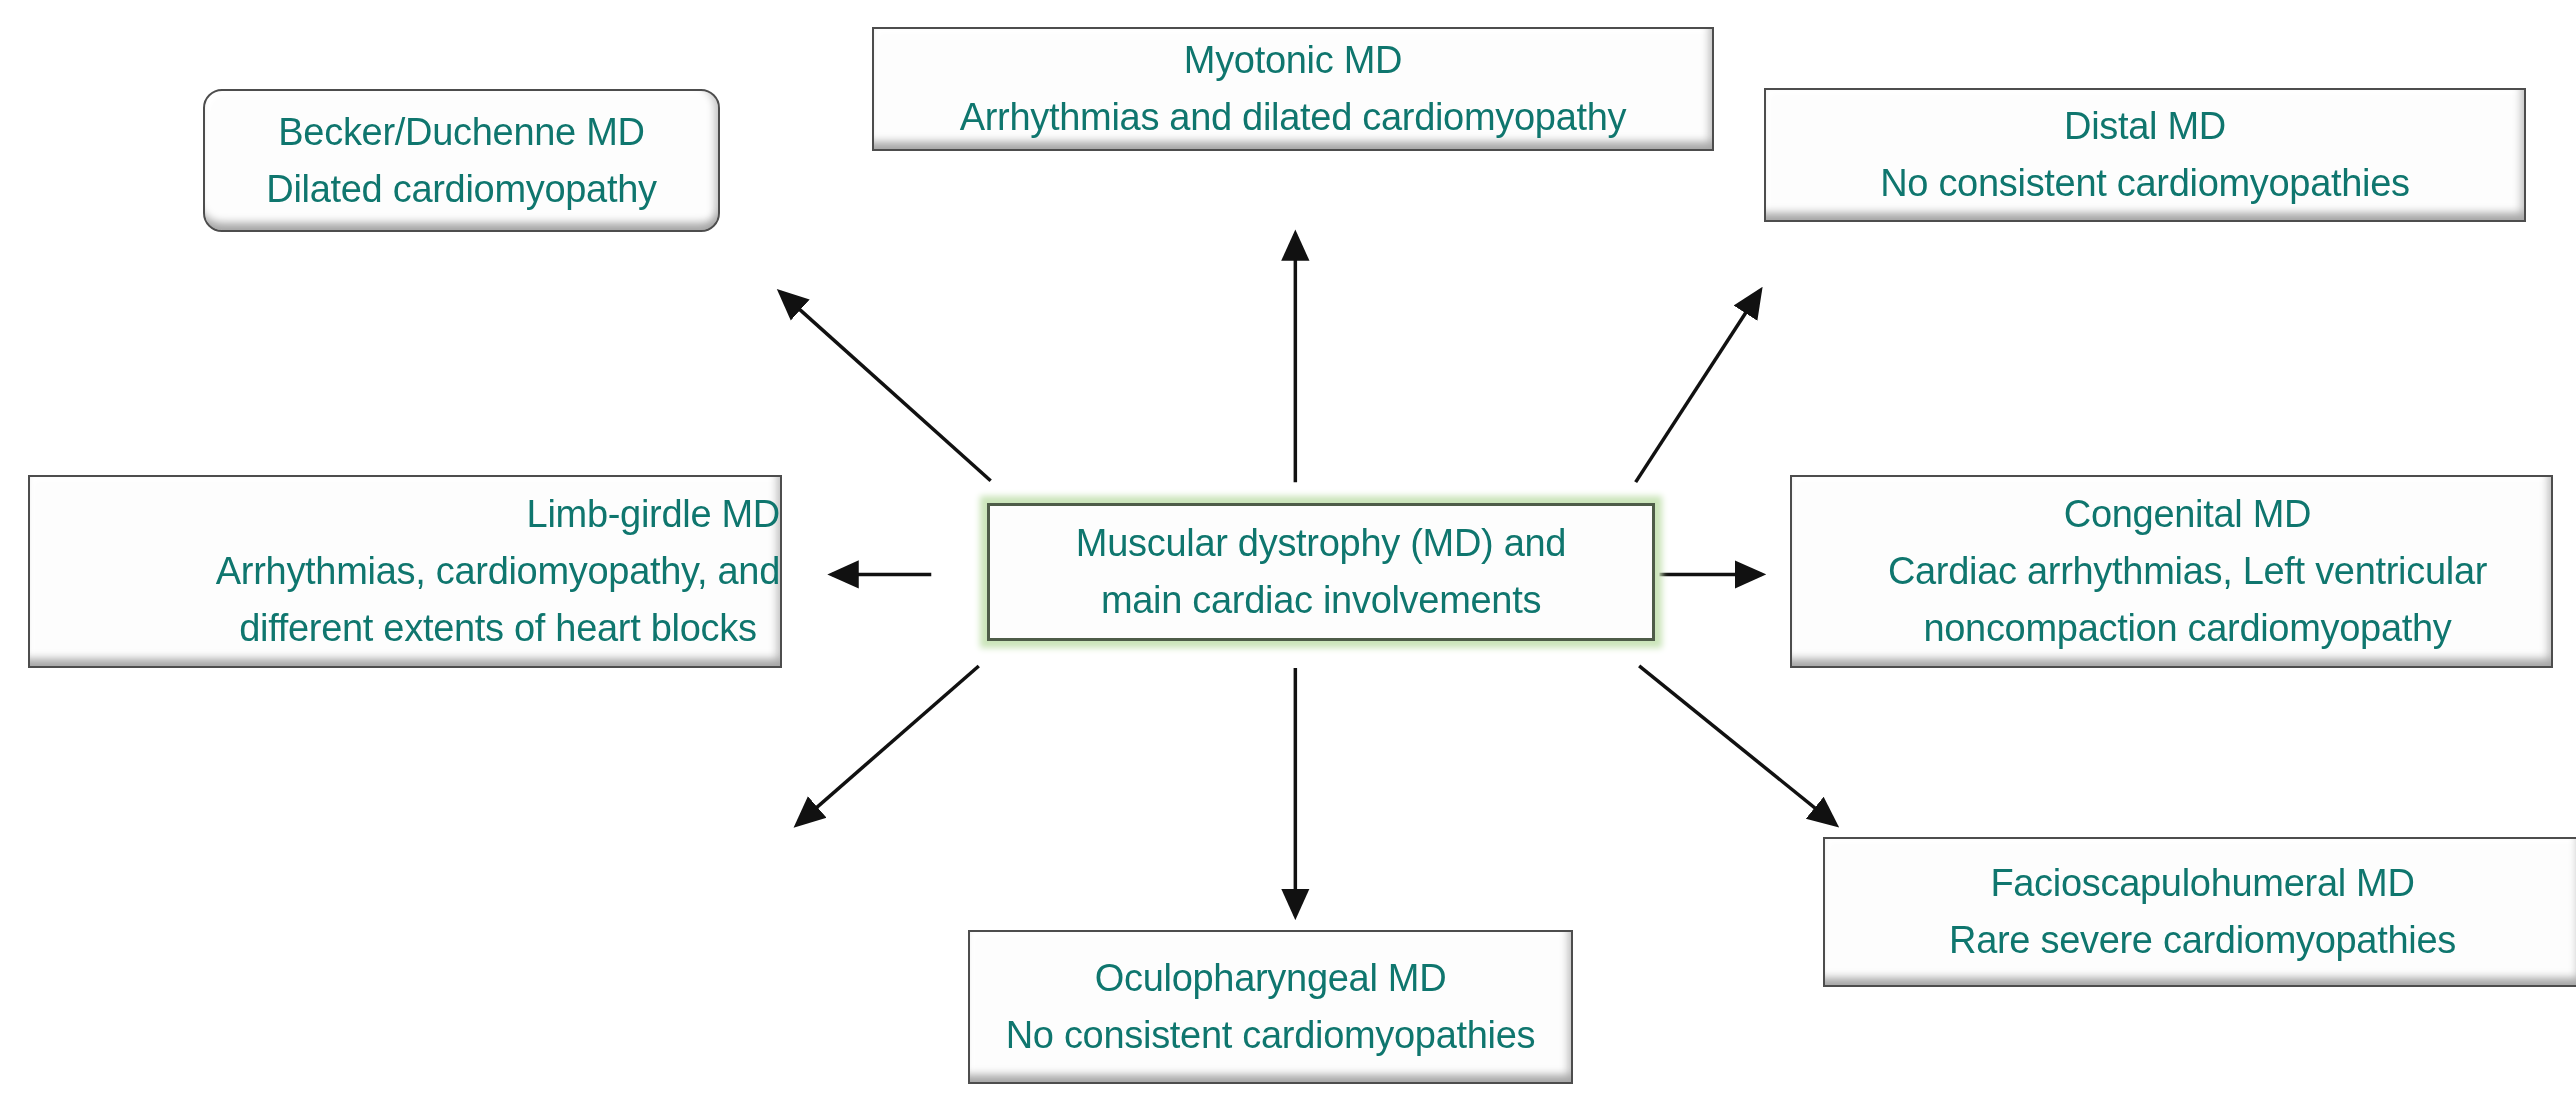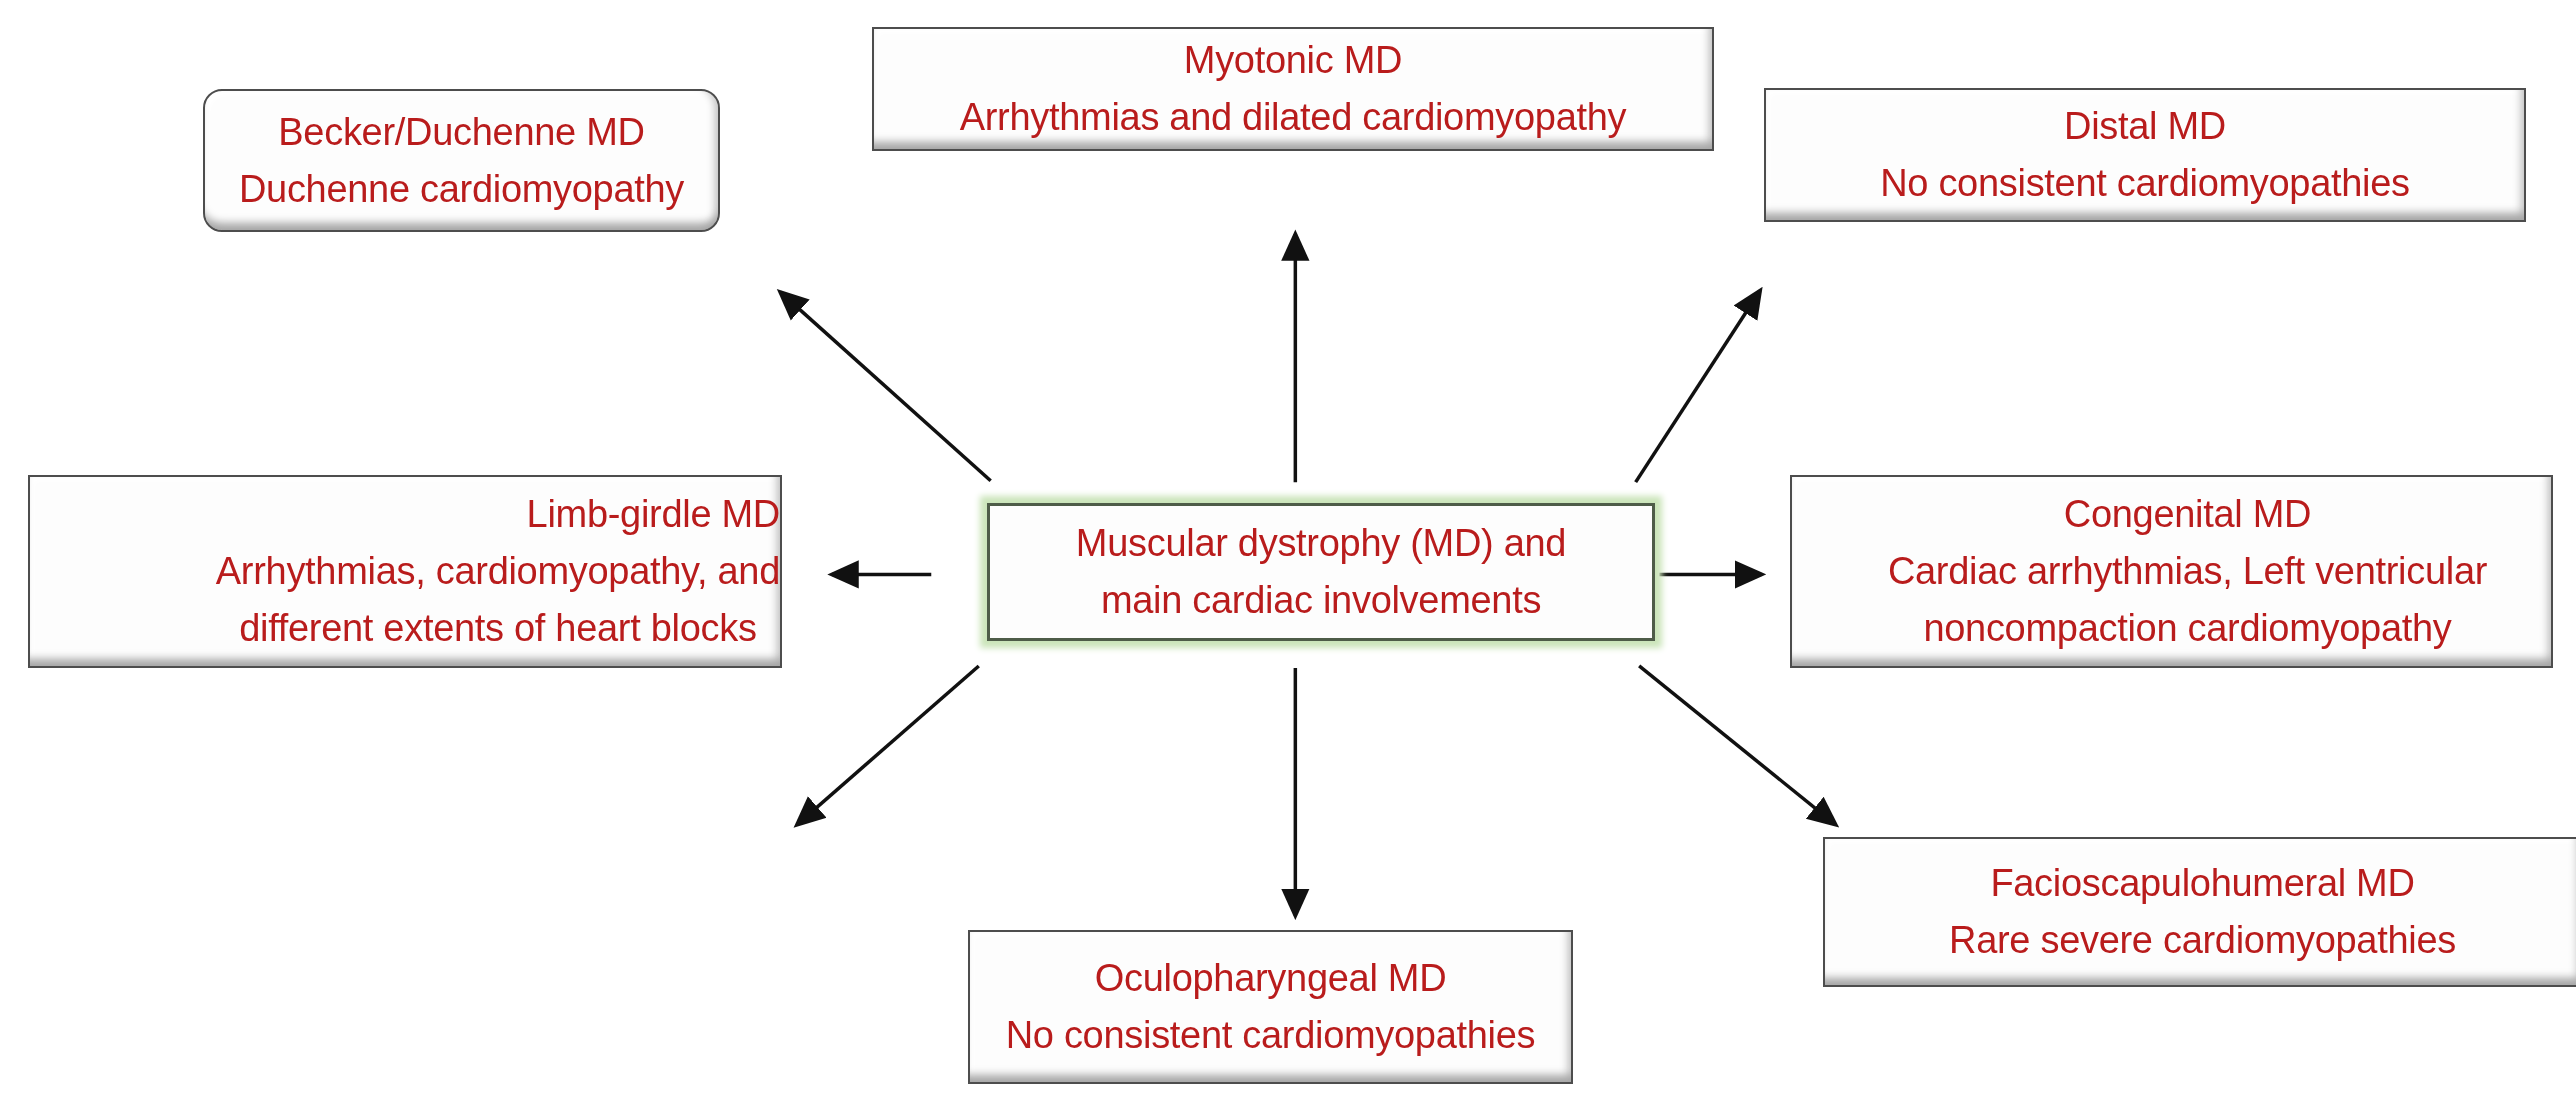--- a/index.html
+++ b/index.html
@@ -45,21 +45,21 @@
     box-shadow: 0 0 6.3px 7px #cbe5ba;
     display: flex;
     flex-direction: column;
     justify-content: center;
     align-items: center;
     text-align: center;
   }
   .node-text {
     font-size: 38px;
     line-height: 1.5;
-    color: #b91c1c;
+    color: #0f766e;
     letter-spacing: -0.3px;
     white-space: pre-line;
   }
 </style>
 </head>
 <body>
 
 <div class="canvas">
 
   <svg class="arrows" viewBox="0 0 3685 1577" xmlns="http://www.w3.org/2000/svg">
@@ -78,21 +78,21 @@
     <line x1="1853" y1="956" x2="1853" y2="1310" stroke="#111111" stroke-width="5" marker-end="url(#arrowhead)"></line>
   </svg>
 
   <div class="center-node" style="left:987px; top:503px; width:668px; height:138px;">
     <div class="node-text">Muscular dystrophy (MD) and
 main cardiac involvements</div>
   </div>
 
   <div class="node" style="left:203px; top:89px; width:517px; height:143px;border-radius:19px;">
     <div class="node-text">Becker/Duchenne MD</div>
-    <div class="node-text">Duchenne cardiomyopathy</div>
+    <div class="node-text">Dilated cardiomyopathy</div>
   </div>
 
   <div class="node" style="left:872px; top:26.6px; width:842px; height:124px;">
     <div class="node-text">Myotonic MD</div>
     <div class="node-text">Arrhythmias and dilated cardiomyopathy</div>
   </div>
 
   <div class="node" style="left:1764px; top:88px; width:762px; height:134px;">
     <div class="node-text">Distal MD</div>
     <div class="node-text">No consistent cardiomyopathies</div>

